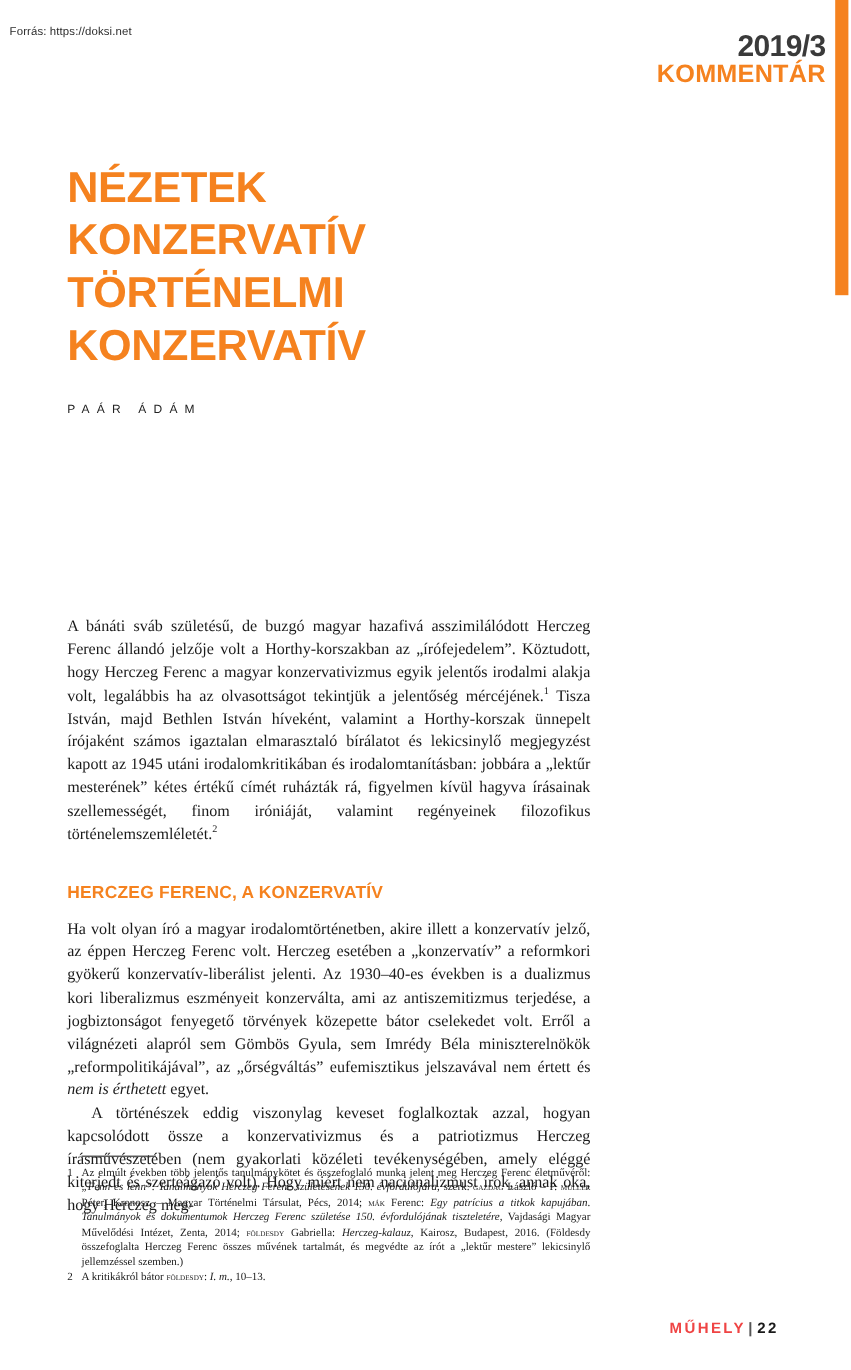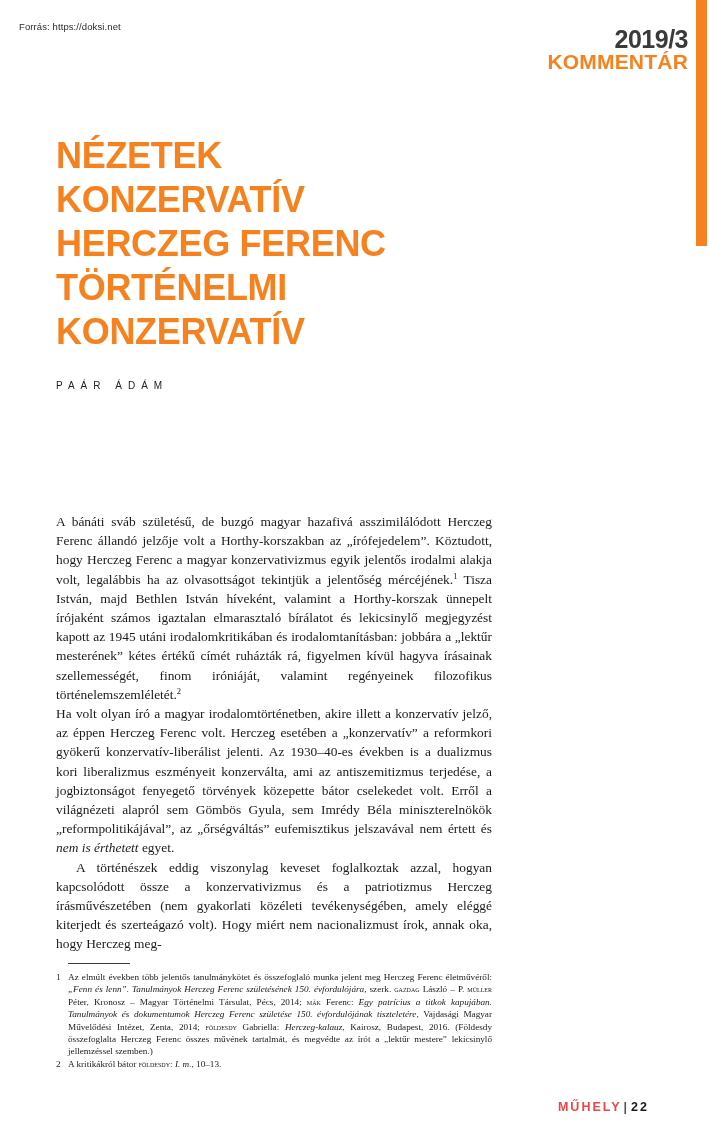--- a/index.html
+++ b/index.html
@@ -12,21 +12,21 @@
     height: 1142px;
     position: relative;
     overflow: hidden;
     font-family: "Liberation Serif", serif;
     color: #1a1a1a;
   }
 
   
   .source-note {
     position: absolute;
-    left: 19px;
+    left: 8px;
     top: 21px;
     font-family: "Liberation Sans", sans-serif;
     font-size: 9.5px;
     color: #2b2b2b;
     letter-spacing: 0.1px;
     white-space: nowrap;
   }
 
   
   .masthead {
@@ -189,30 +189,30 @@
 </div>
 <div class="issue-block">
   <div class="issue-number">2019/3</div>
   <div class="issue-name">KOMMENTÁR</div>
 </div>
 
 <div class="title-block">
   <h1 class="article-title">
     <span class="tline">NÉZETEK</span>
     <span class="tline">KONZERVATÍV</span>
-    <span class="tline">HERCZEG FERENC</span>
     <span class="tline">TÖRTÉNELMI</span>
     <span class="tline">KONZERVATÍV</span>
   </h1>
   <div class="author">PAÁR ÁDÁM</div>
 </div>
 
 <div class="body-col">
   <p class="para"><span>A bánáti sváb születésű, de buzgó magyar hazafivá asszimilálódott Herczeg Ferenc állandó jelzője volt a Horthy-korszakban az „írófejedelem”. Köztudott, hogy Herczeg Ferenc a magyar konzervativizmus egyik jelentős irodalmi alakja volt, legalábbis ha az olvasottságot tekintjük a jelentőség mércéjének.</span><span class="sup">1</span><span> Tisza István, majd Bethlen István híveként, valamint a Horthy-korszak ünnepelt írójaként számos igaztalan elmarasztaló bírálatot és lekicsinylő megjegyzést kapott az 1945 utáni irodalomkritikában és irodalomtanításban: jobbára a „lektűr mesterének” kétes értékű címét ruházták rá, figyelmen kívül hagyva írásainak szellemességét, finom iróniáját, valamint regényeinek filozofikus történelemszemléletét.</span><span class="sup">2</span></p>
 
+  <h2 class="section-heading">HERCZEG FERENC, A KONZERVATÍV</h2>
 
   <p class="para"><span>Ha volt olyan író a magyar irodalomtörténetben, akire illett a konzervatív jelző, az éppen Herczeg Ferenc volt. Herczeg esetében a „konzervatív” a reformkori gyökerű konzervatív-liberálist jelenti. Az 1930–40-es években is a dualizmus kori liberalizmus eszményeit konzerválta, ami az antiszemitizmus terjedése, a jogbiztonságot fenyegető törvények közepette bátor cselekedet volt. Erről a világnézeti alapról sem Gömbös Gyula, sem Imrédy Béla miniszterelnökök „reformpolitikájával”, az „őrségváltás” eufemisztikus jelszavával nem értett és </span><i>nem is érthetett</i><span> egyet.</span></p>
 
   <p class="para indent">A történészek eddig viszonylag keveset foglalkoztak azzal, hogyan kapcsolódott össze a konzervativizmus és a patriotizmus Herczeg írásművészetében (nem gyakorlati közéleti tevékenységében, amely eléggé kiterjedt és szerteágazó volt). Hogy miért nem nacionalizmust írok, annak oka, hogy Herczeg meg-</p>
 </div>
 
 <div class="footnotes">
   <div class="fn-rule"></div>
 
   <div class="fn">

